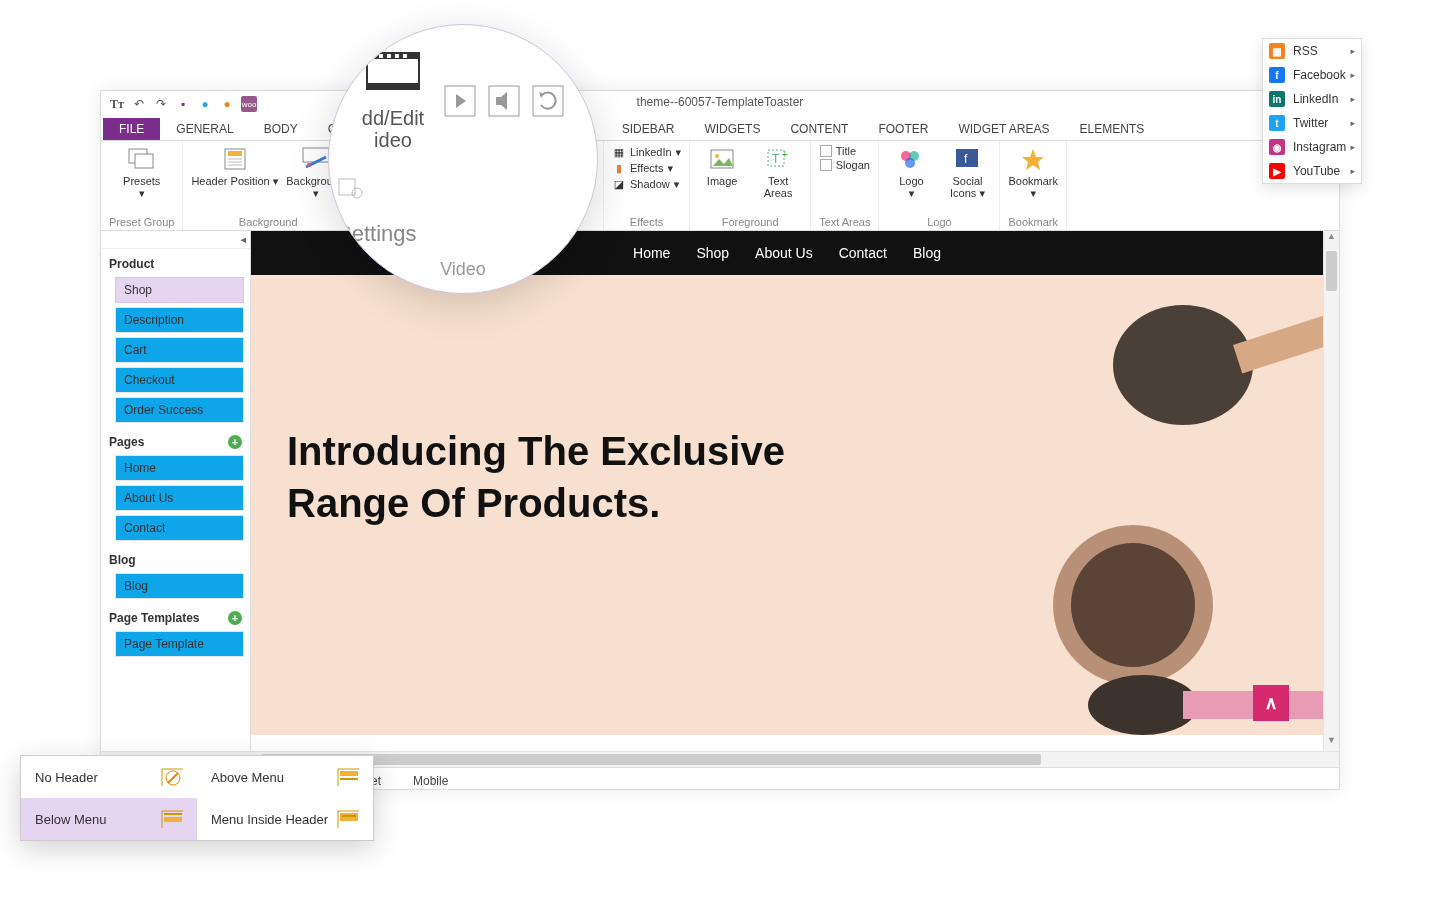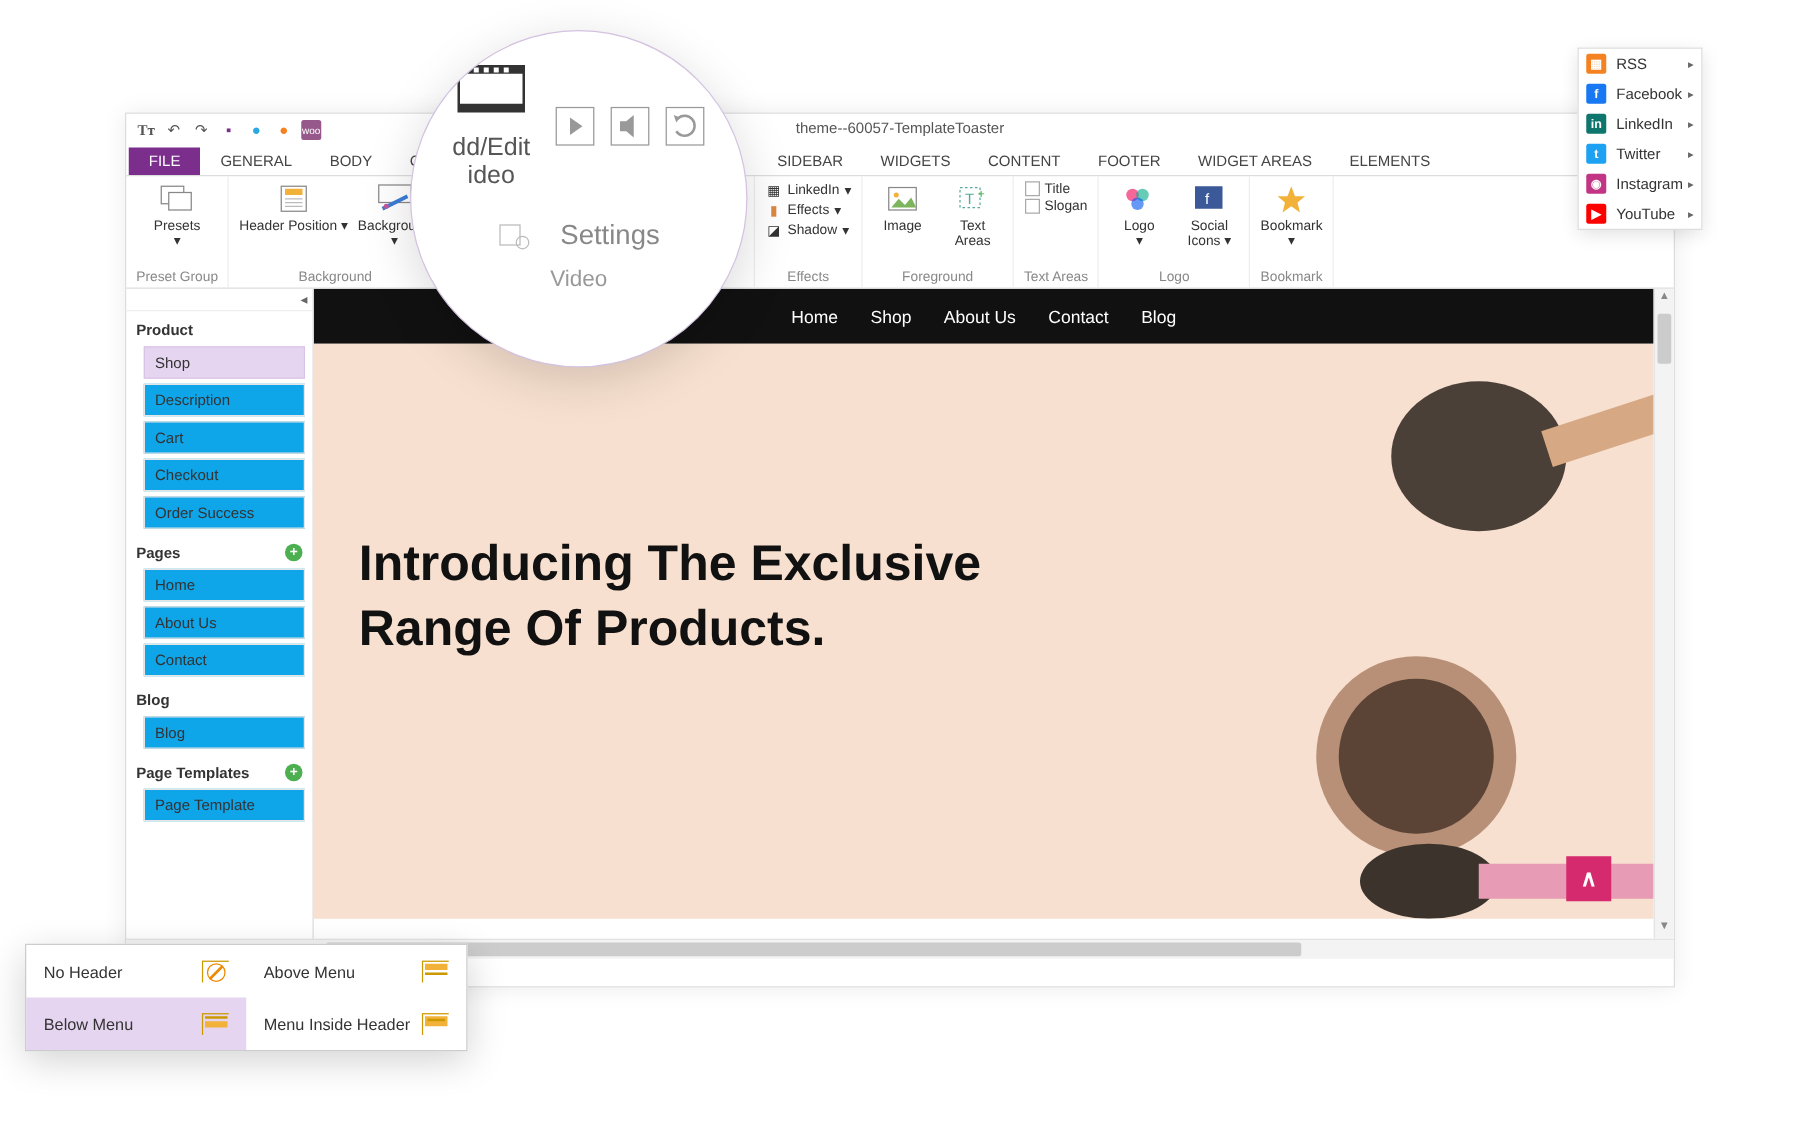--- a/index.html
+++ b/index.html
@@ -60,21 +60,21 @@
 
 
 .mag { position: absolute; left: 328px; top: 24px; width: 270px; height: 270px; border-radius: 50%; border: 1px solid #d3c2e0; background: #fff; box-shadow: 0 10px 40px rgba(0,0,0,.15); overflow: hidden; z-index: 50; }
 .mag-inner { position: absolute; inset: 8px; }
 .mag-tabs { display: flex; justify-content: center; gap: 24px; font-size: 20px; padding-top: 30px; }
 .mag-tab { color: #666; }
 .mag-tab.active { color: #8a5ba8; border: 1px solid #d9c4e8; border-bottom: none; padding: 4px 18px; border-radius: 4px 4px 0 0; background: #fff; }
 .mag-row { display: flex; align-items: center; justify-content: center; gap: 20px; margin-top: 18px; }
 .mag-big { display: flex; flex-direction: column; align-items: center; gap: 16px; }
 .mag-big .lab2 { font-size: 20px; color: #555; text-align: center; line-height: 1.1; }
-.mag-settings { display: flex; align-items: center; gap: 22px; margin-top: 24px; justify-content: center; font-size: 22px; color: #888; }
+.mag-settings { display: flex; gap: 22px; margin-top: 24px; justify-content: center; font-size: 22px; color: #888; flex-direction: column; }
 .mag-foot { text-align: center; color: #999; font-size: 18px; margin-top: 12px; }
 
 
 .socials { position: absolute; right: 90px; top: 38px; width: 100px; background: #fff; border: 1px solid #ddd; box-shadow: 0 4px 14px rgba(0,0,0,.12); z-index: 60; }
 .srow { display: flex; align-items: center; gap: 8px; padding: 4px 6px; font-size: 12px; cursor: pointer; position: relative; }
 .srow .tri { position: absolute; right: 6px; font-size: 9px; color: #666; }
 .sico { width: 16px; height: 16px; border-radius: 2px; display: flex; align-items: center; justify-content: center; color: #fff; font-size: 10px; font-weight: bold; }
 
 
 .popup { position: absolute; left: 20px; bottom: 68px; width: 354px; height: 86px; background: #fff; border: 1px solid #ccc; box-shadow: 0 8px 28px rgba(0,0,0,.18); z-index: 70; display: grid; grid-template-columns: 1fr 1fr; }
@@ -308,20 +308,24 @@
         <div class="vthumb"></div>
         <div class="varrow" style="bottom:0">▼</div>
       </div>
     </div>
   </div>
 
   <div class="hscroll">
     <div class="hthumb"></div>
   </div>
 
+  <div class="footbar">
+    <span>et</span>
+    <span>Mobile</span>
+  </div>
 </div>
 
 <div class="mag">
   <div class="mag-inner">
     <div class="mag-row">
       <div class="mag-big">
         <svg width="56" height="40">
             <rect x="2" y="2" width="52" height="36" fill="none" stroke="#333" stroke-width="2"></rect>
             <rect x="2" y="2" width="52" height="6" fill="#333"></rect>
             <rect x="2" y="32" width="52" height="6" fill="#333"></rect>

